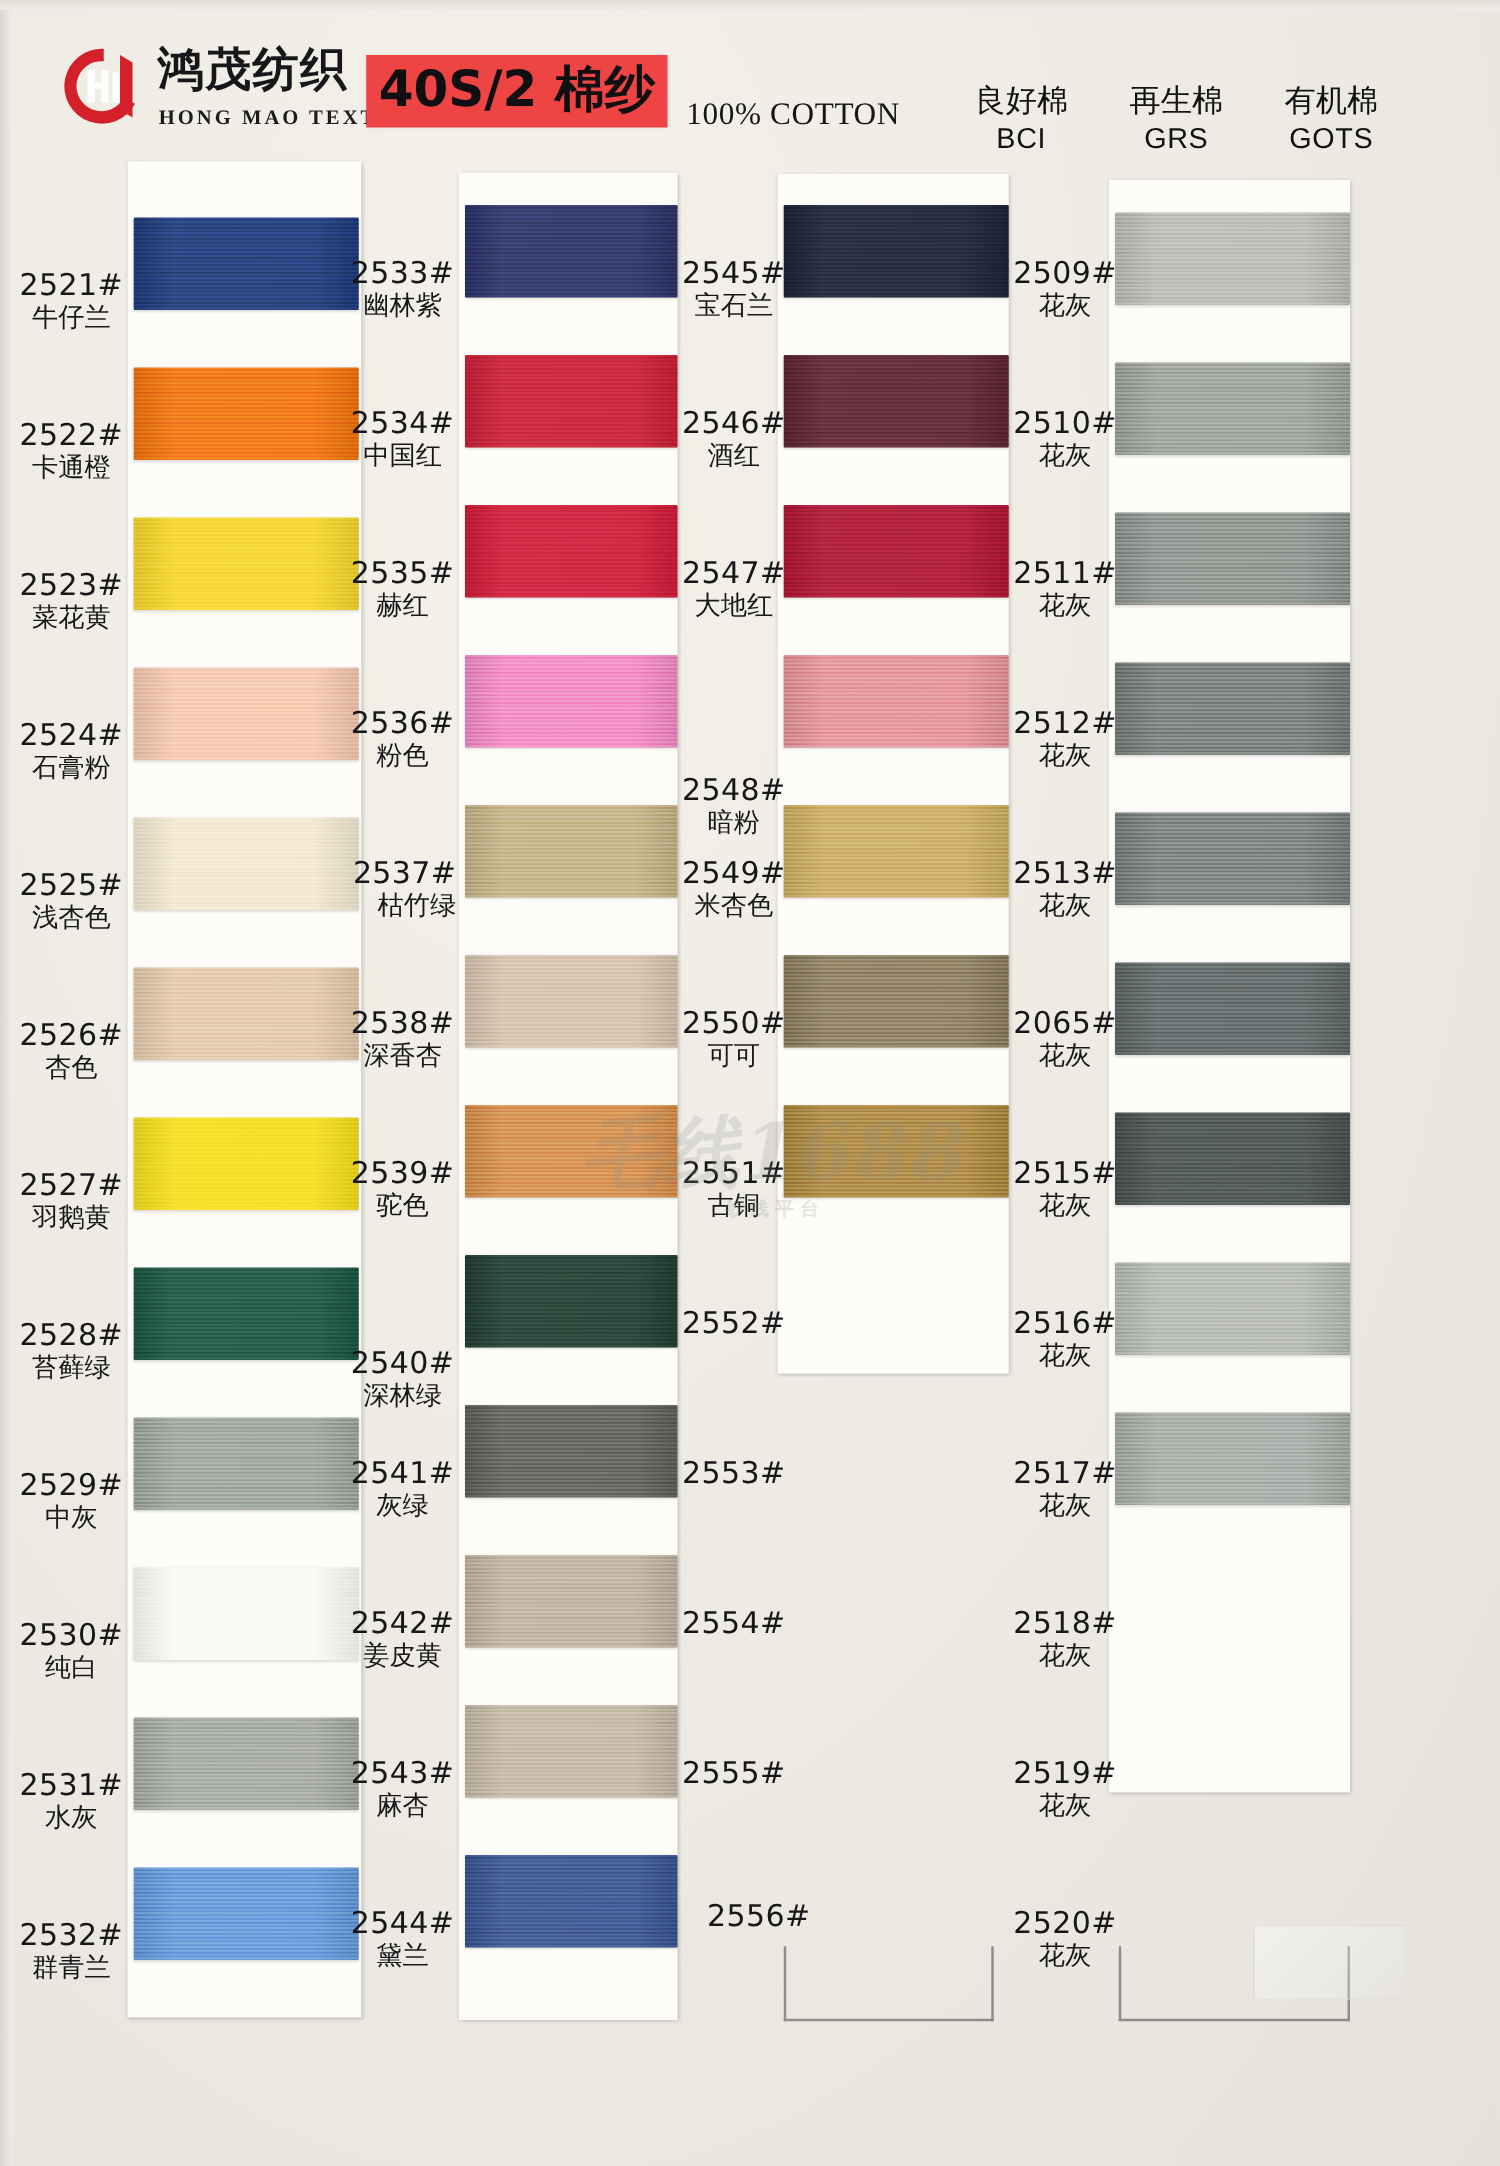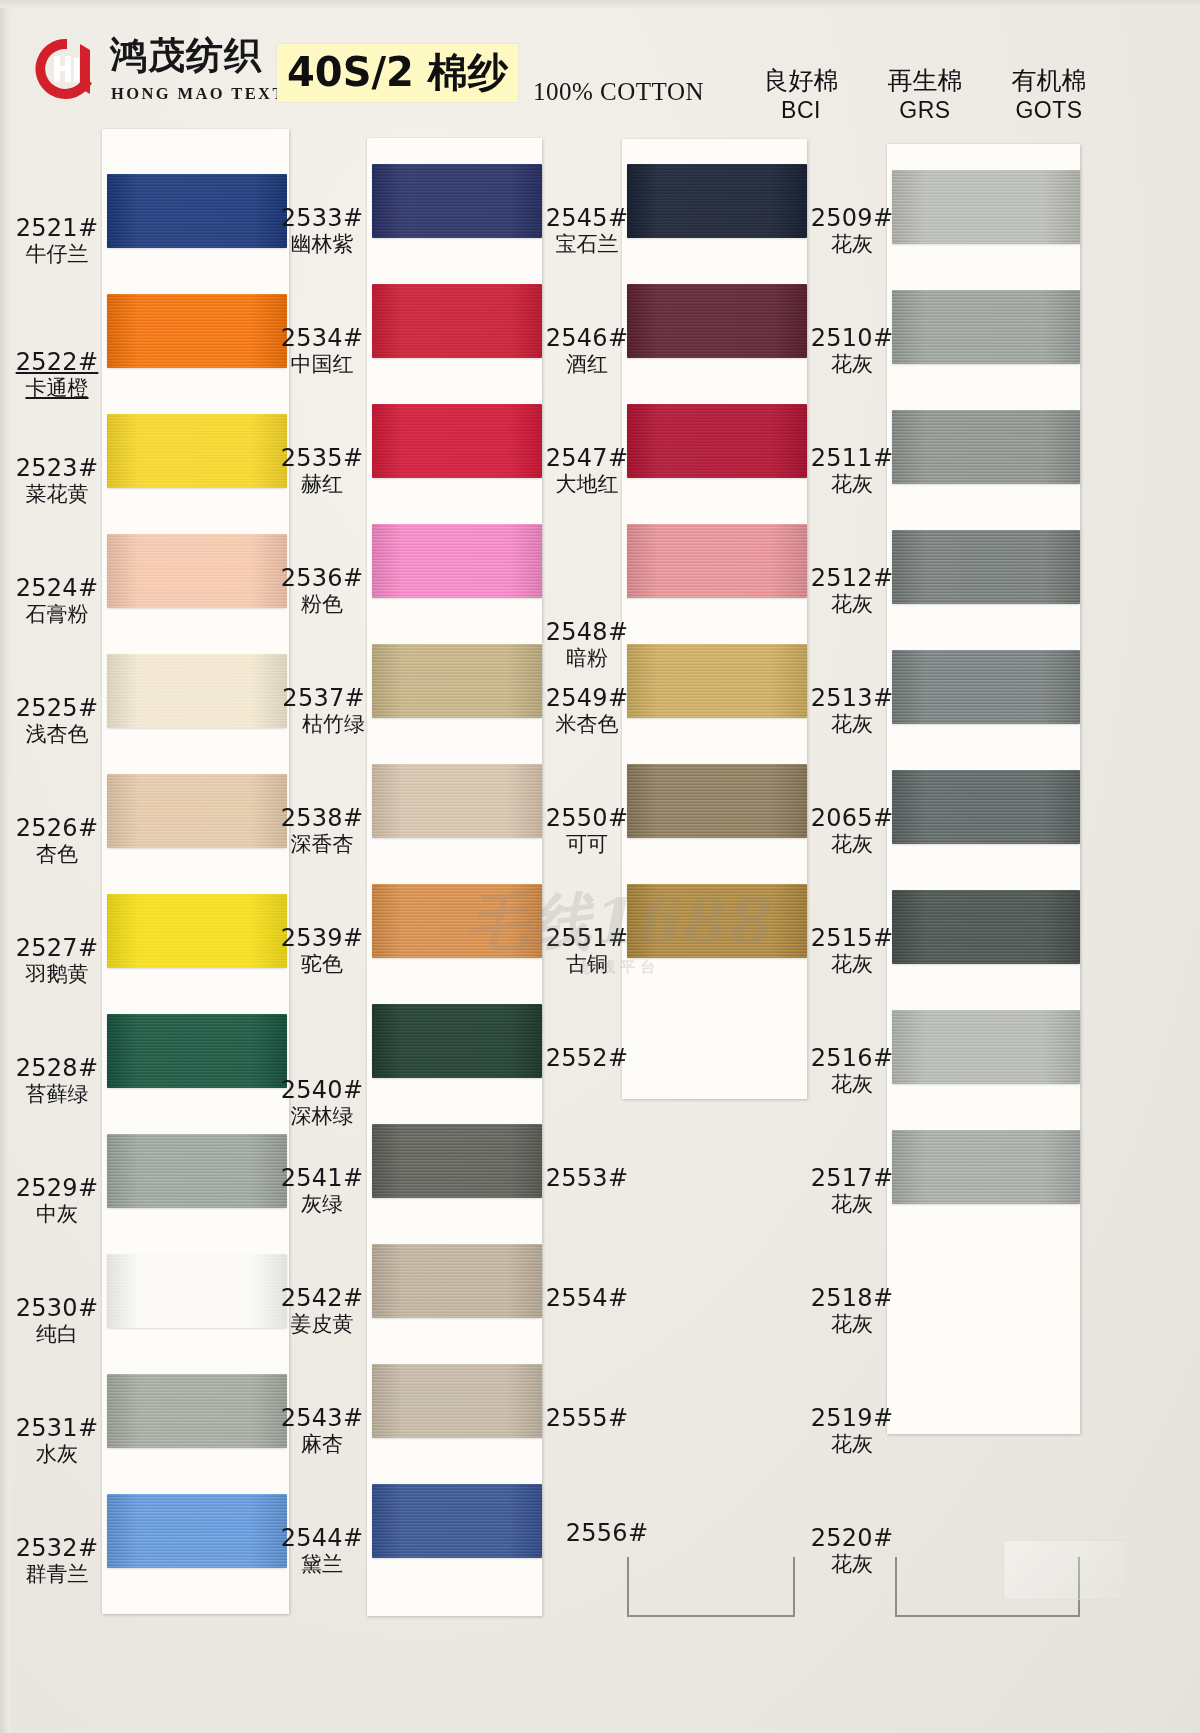--- a/index.html
+++ b/index.html
@@ -20,21 +20,21 @@
     position:absolute;left:0;top:0;width:10px;height:1733px;
     background:linear-gradient(90deg,#d8d6ce,#eeece6);z-index:1;
   }
   .sheet-edge-top{
     position:absolute;left:0;top:0;width:1200px;height:8px;
     background:linear-gradient(180deg,#dedcd4,#eeece6);z-index:1;
   }
 
   
   .header{
-    position:absolute;left:0;top:28px;width:948px;height:86px;
+    position:absolute;left:16px;top:28px;width:948px;height:86px;
     z-index:5;display:flex;align-items:center;
   }
   .logo-wrap{position:absolute;left:34px;top:8px;width:68px;height:68px;}
   .logo-mark{
     width:66px;height:66px;position:relative;
   }
   .logo-mark svg{display:block;}
   .brand-cn{
     position:absolute;left:110px;top:6px;
     font-family:"DejaVu Sans",sans-serif;
@@ -42,21 +42,21 @@
     line-height:44px;white-space:nowrap;
   }
   .brand-en{
     position:absolute;left:111px;top:56px;
     font-family:"Liberation Serif","DejaVu Serif",serif;
     font-size:16.5px;font-weight:bold;color:#1b1b1e;letter-spacing:2.4px;
     white-space:nowrap;
   }
   .spec-chip{
     position:absolute;left:277px;top:16px;
-    background:#fef9c3;padding:4px 10px 6px 10px;
+    background:#ef4444;padding:4px 10px 6px 10px;
     box-shadow:0 0 0 1px rgba(0,0,0,0.03);
   }
   .spec-text{
     font-family:"DejaVu Sans",sans-serif;
     font-size:40px;font-weight:bold;color:#101013;letter-spacing:0px;
     white-space:nowrap;line-height:48px;
   }
   .cotton-en{
     position:absolute;left:533px;top:50px;
     font-family:"Liberation Serif","DejaVu Serif",serif;
@@ -199,21 +199,21 @@
 <div class="columns">
 
   <div class="col col-1">
     <div class="card c1"></div>
     <div class="rows">
         <div class="label" style="top: 98px;">
           <div class="code">2521#</div>
           <div class="name">牛仔兰</div>
         </div>
         <div class="swatch sw1" title="2521# 牛仔兰" style="top: 56px; background: rgb(31, 58, 120);"></div>
-        <div class="label" style="top: 232px; text-decoration: underline;">
+        <div class="label" style="top: 218px;">
           <div class="code">2522#</div>
           <div class="name">卡通橙</div>
         </div>
         <div class="swatch sw1" title="2522# 卡通橙" style="top: 176px; background: rgb(242, 112, 15);"></div>
         <div class="label" style="top: 338px;">
           <div class="code">2523#</div>
           <div class="name">菜花黄</div>
         </div>
         <div class="swatch sw1" title="2523# 菜花黄" style="top: 296px; background: rgb(246, 213, 43);"></div>
         <div class="label" style="top: 458px;">

